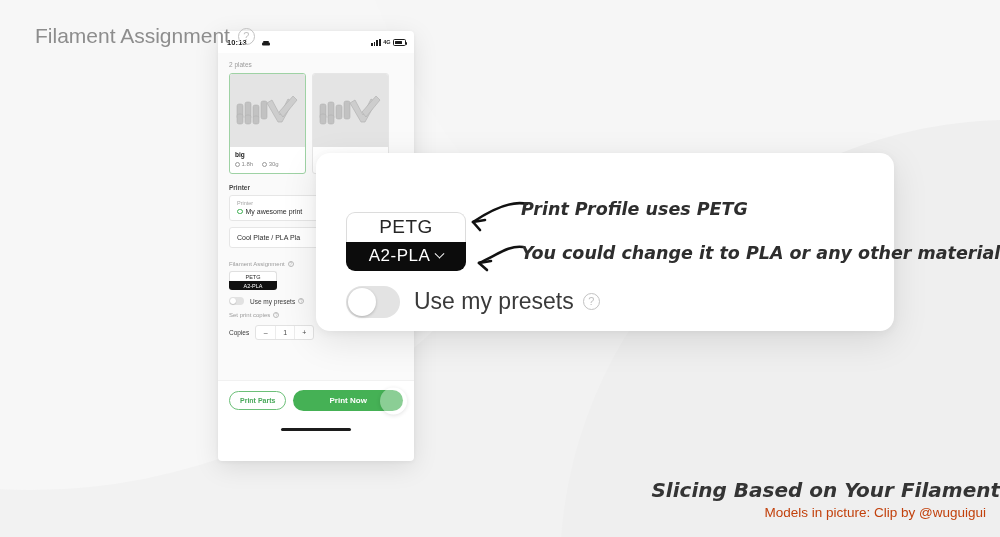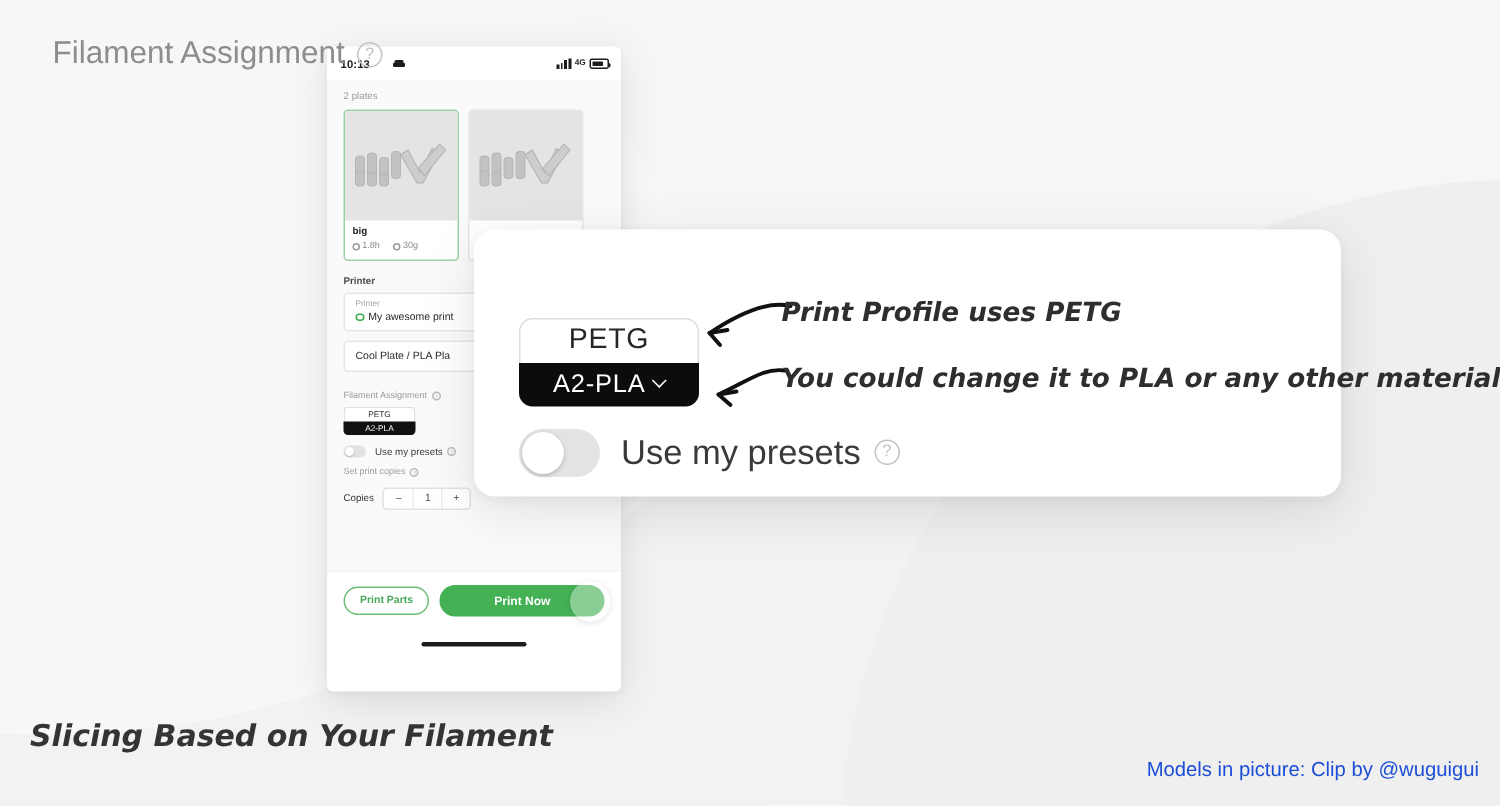--- a/index.html
+++ b/index.html
@@ -258,28 +258,28 @@
     font-weight: bold; font-style: italic;
     color: #2e2e2e; white-space: nowrap;
   }
   .annot-1 { left: 521px; top: 199px; font-size: 17.5px; }
   .annot-2 { left: 521px; top: 243px; font-size: 17.5px; }
 
   .arrow-svg { position: absolute; pointer-events: none; }
 
   .caption {
     position: absolute; left: 0; right: 0; top: 478px;
-    text-align: left;
+    text-align: right;
     font-family: "DejaVu Sans", sans-serif;
     font-weight: bold; font-style: italic;
-    font-size: 20px; color: #343434; padding-left: 20px;
+    font-size: 20px; color: #343434;
   }
   .credit {
     position: absolute; right: 14px; top: 505px;
-    font-size: 13.5px; color: #1d4ed8;
+    font-size: 13.5px; color: #c2410c;
   }
 
   
   .model-art { opacity: .85; }
 </style>
 </head>
 <body>
 
 <div id="stage">
 

